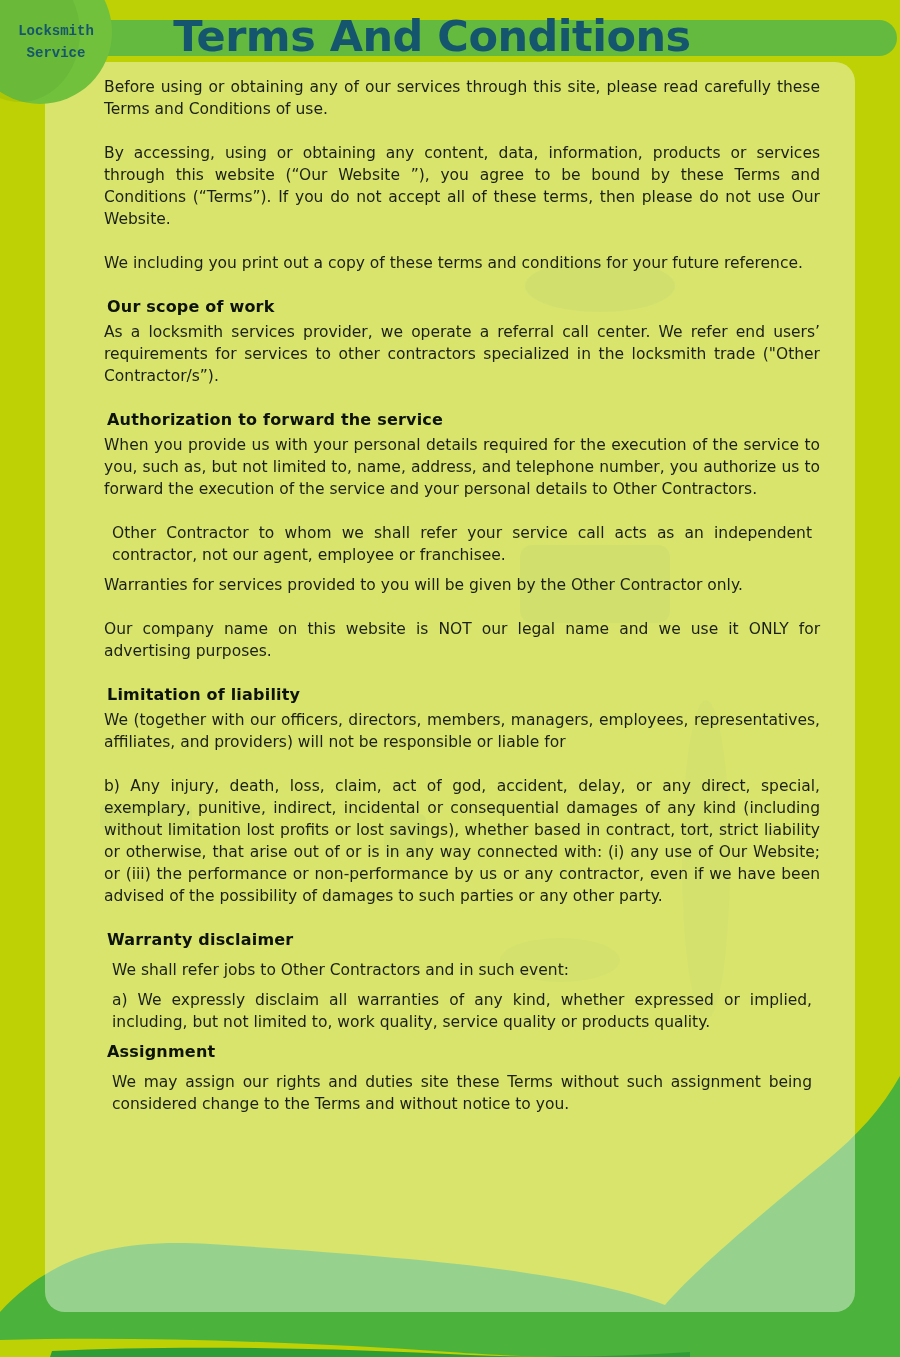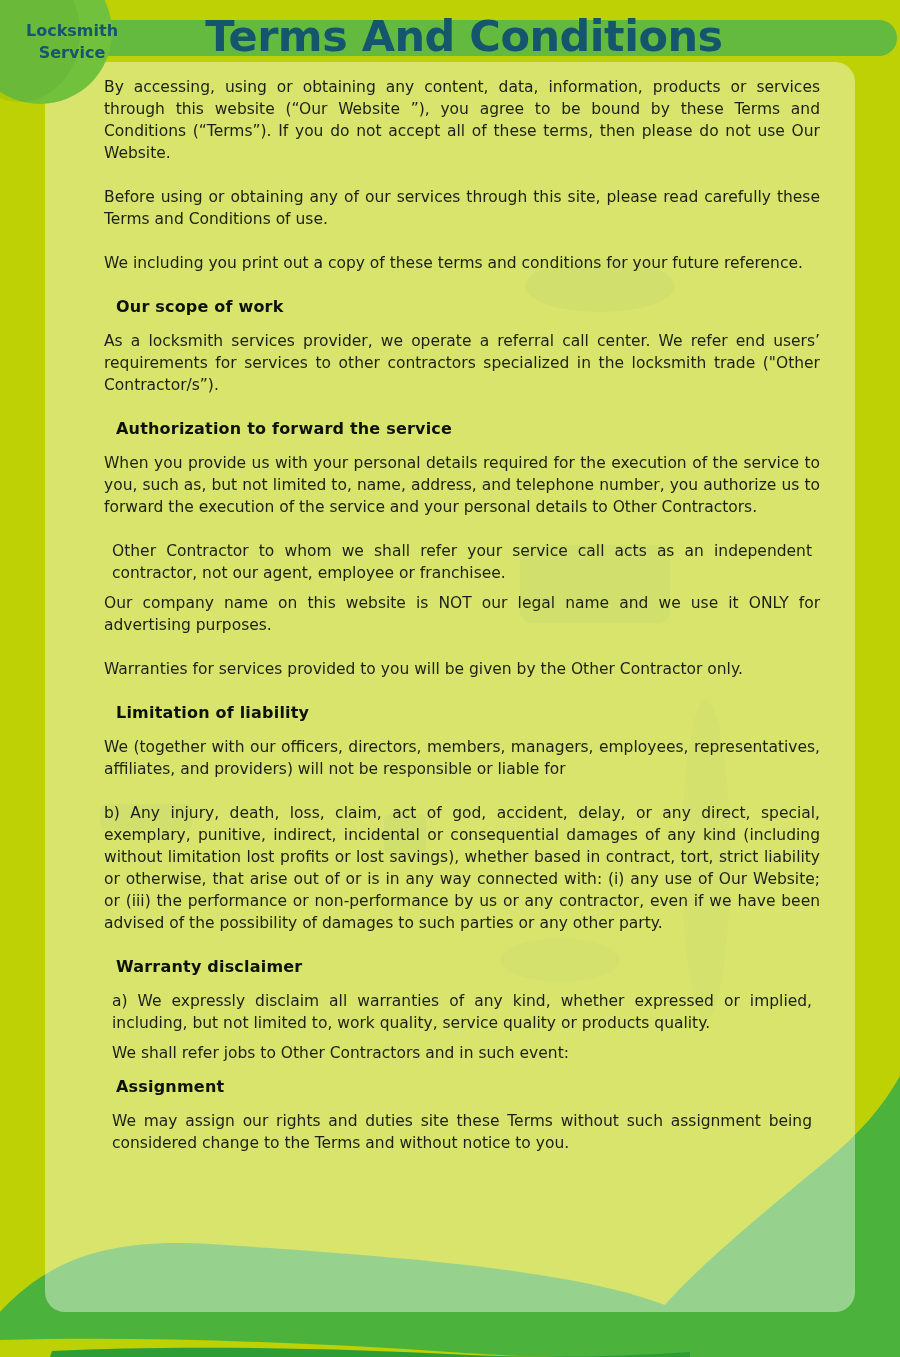--- a/index.html
+++ b/index.html
@@ -18,53 +18,54 @@
     position:absolute; left:45px; top:62px; width:810px; height:1250px;
     background:rgba(255,255,255,0.42);
     border-radius:20px;
     z-index:1;
     box-sizing:border-box;
     padding:14px 35px 0 59px;
     overflow:hidden;
   }
   .panel p, .panel h2{
     font-size:15.5px; line-height:22px; color:var(--body-ink);
-    text-align:justify; margin:12px;
+    text-align:justify; margin:3px;
   }
   .panel p.sp{margin:0 0 22px 0;}
   .panel p.nl{margin:8px;}
   .panel h2{
     font-size:16px; font-weight:700; color:var(--heading-ink);
     text-align:left; letter-spacing:0.2px;
   }
   .header-bar{
     position:absolute; left:-30px; top:20px; width:927px; height:36px;
     background:var(--bar-green);
     border-radius:0 18px 18px 0;
     z-index:2;
   }
   .title{
     position:absolute; top:11px; left:0; width:864px; text-align:center;
     font-size:43px; font-weight:700; color:var(--title-teal);
-    z-index:4; letter-spacing:-0.5px;padding-left:32px;
+    z-index:4; letter-spacing:-0.5px;
   }
   .badge-circle{
     position:absolute; left:-32px; top:-40px; width:144px; height:144px;
     border-radius:50%;
     background:var(--circle-green);
     z-index:3;
   }
   .badge-circle::before{
     content:""; position:absolute; left:-8px; top:4px; width:120px; height:138px;
     border-radius:50%; background:rgba(40,120,20,0.10);
   }
   .badge-text{
-    position:absolute; left:18px; top:20px; width:108px; z-index:4;
-    text-align:center; font-size:16px; line-height:22px; font-weight:700;
+    position:absolute; left:2px; top:20px; width:108px; z-index:4;
+    text-align:center; font-size:14px; line-height:22px; font-weight:700;
     color:var(--title-teal);
+    font-family:Liberation Mono, monospace;
   }
 </style>
 </head>
 <body style="--page-bg: #bdd104; --bar-green: #63ba3e; --circle-green: #72c13d; --footer-green: #4bb23c; --dark-green: #2f9d36; --title-teal: #15566e; --body-ink: #1c2014; --heading-ink: #0d1309;">
 
 <div class="page">
 
   <svg class="bg-art" width="900" height="1357" viewBox="0 0 900 1357" aria-hidden="true">
     <rect x="0" y="0" width="900" height="1357" style="fill:var(--page-bg)"></rect>
 
@@ -81,41 +82,41 @@
          C590,1282 630,1292 665,1305
          C695,1270 760,1215 825,1162 C858,1135 882,1108 900,1076
          L900,1357 L0,1357 Z"></path>
 
     <path style="fill:var(--page-bg)" d="M0,1357 L0,1340 C140,1336 300,1342 450,1352 C520,1357 560,1357 600,1357 Z"></path>
 
     <path style="fill:var(--dark-green)" d="M50,1357 L52,1351 C180,1345 330,1348 470,1355 C540,1358 620,1357 690,1352 L690,1357 Z"></path>
   </svg>
 
   <div class="panel">
+    <p class="sp">Before using or obtaining any of our services through this site, please read carefully these Terms and Conditions of use.</p>
     <p class="sp">By accessing, using or obtaining any content, data, information, products or services through this website (“Our Website ”), you agree to be bound by these Terms and Conditions (“Terms”). If you do not accept all of these terms, then please do not use Our Website.</p>
-    <p class="sp">Before using or obtaining any of our services through this site, please read carefully these Terms and Conditions of use.</p>
     <p class="sp">We including you print out a copy of these terms and conditions for your future reference.</p>
 
     <h2>Our scope of work</h2>
     <p class="sp">As a locksmith services provider, we operate a referral call center. We refer end users’ requirements for services to other contractors specialized in the locksmith trade ("Other Contractor/s”).</p>
 
     <h2>Authorization to forward the service</h2>
     <p class="sp">When you provide us with your personal details required for the execution of the service to you, such as, but not limited to, name, address, and telephone number, you authorize us to forward the execution of the service and your personal details to Other Contractors.</p>
 
     <p class="nl">Other Contractor to whom we shall refer your service call acts as an independent contractor, not our agent, employee or franchisee.</p>
+    <p class="sp">Warranties for services provided to you will be given by the Other Contractor only.</p>
     <p class="sp">Our company name on this website is NOT our legal name and we use it ONLY for advertising purposes.</p>
-    <p class="sp">Warranties for services provided to you will be given by the Other Contractor only.</p>
 
     <h2>Limitation of liability</h2>
     <p class="sp">We (together with our officers, directors, members, managers, employees, representatives, affiliates, and providers) will not be responsible or liable for</p>
     <p class="sp">b) Any injury, death, loss, claim, act of god, accident, delay, or any direct, special, exemplary, punitive, indirect, incidental or consequential damages of any kind (including without limitation lost profits or lost savings), whether based in contract, tort, strict liability or otherwise, that arise out of or is in any way connected with: (i) any use of Our Website; or (iii) the performance or non-performance by us or any contractor, even if we have been advised of the possibility of damages to such parties or any other party.</p>
 
     <h2>Warranty disclaimer</h2>
+    <p class="nl">We shall refer jobs to Other Contractors and in such event:</p>
     <p class="nl">a) We expressly disclaim all warranties of any kind, whether expressed or implied, including, but not limited to, work quality, service quality or products quality.</p>
-    <p class="nl">We shall refer jobs to Other Contractors and in such event:</p>
 
     <h2>Assignment</h2>
     <p class="nl">We may assign our rights and duties site these Terms without such assignment being considered change to the Terms and without notice to you.</p>
   </div>
 
   <div class="header-bar"></div>
 
   <div class="title">Terms And Conditions</div>
 
   <div class="badge-circle"></div>

